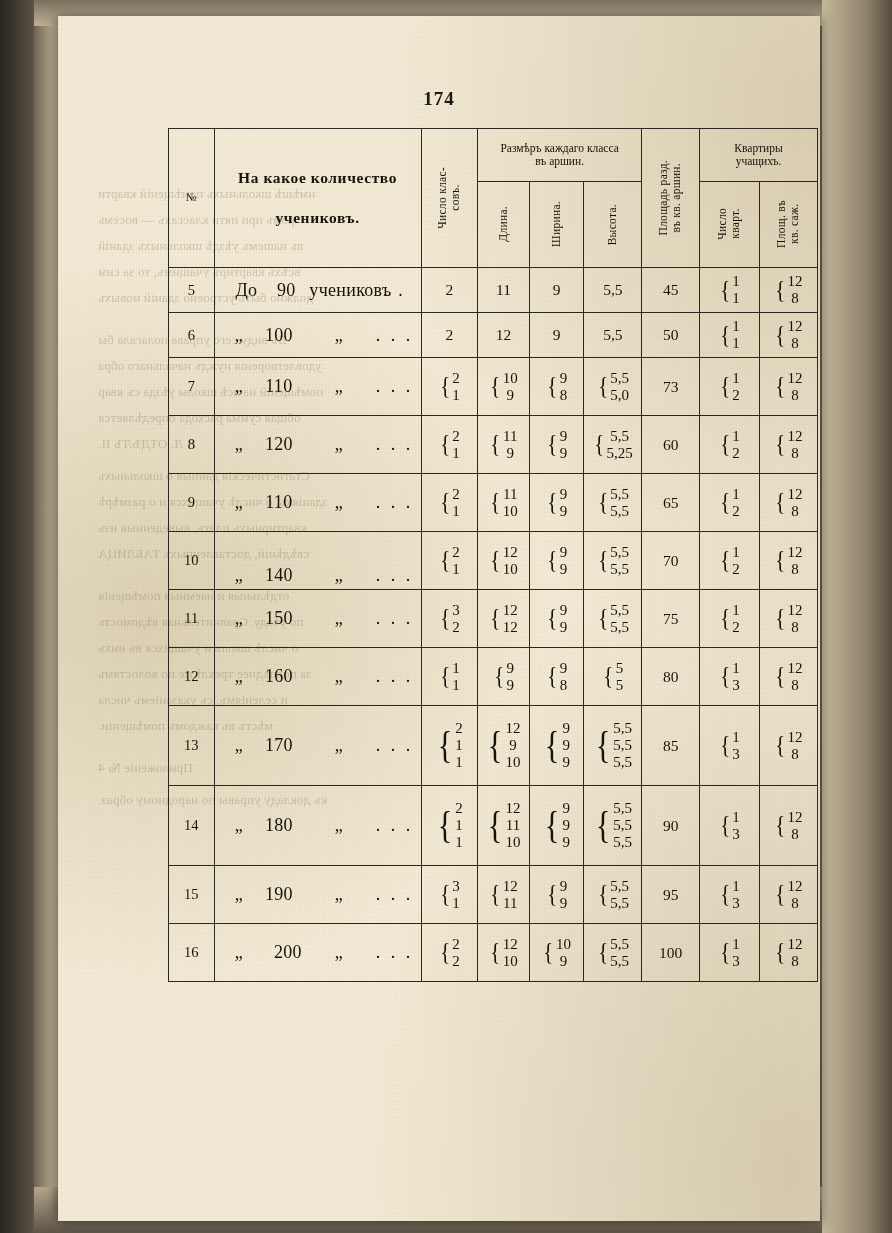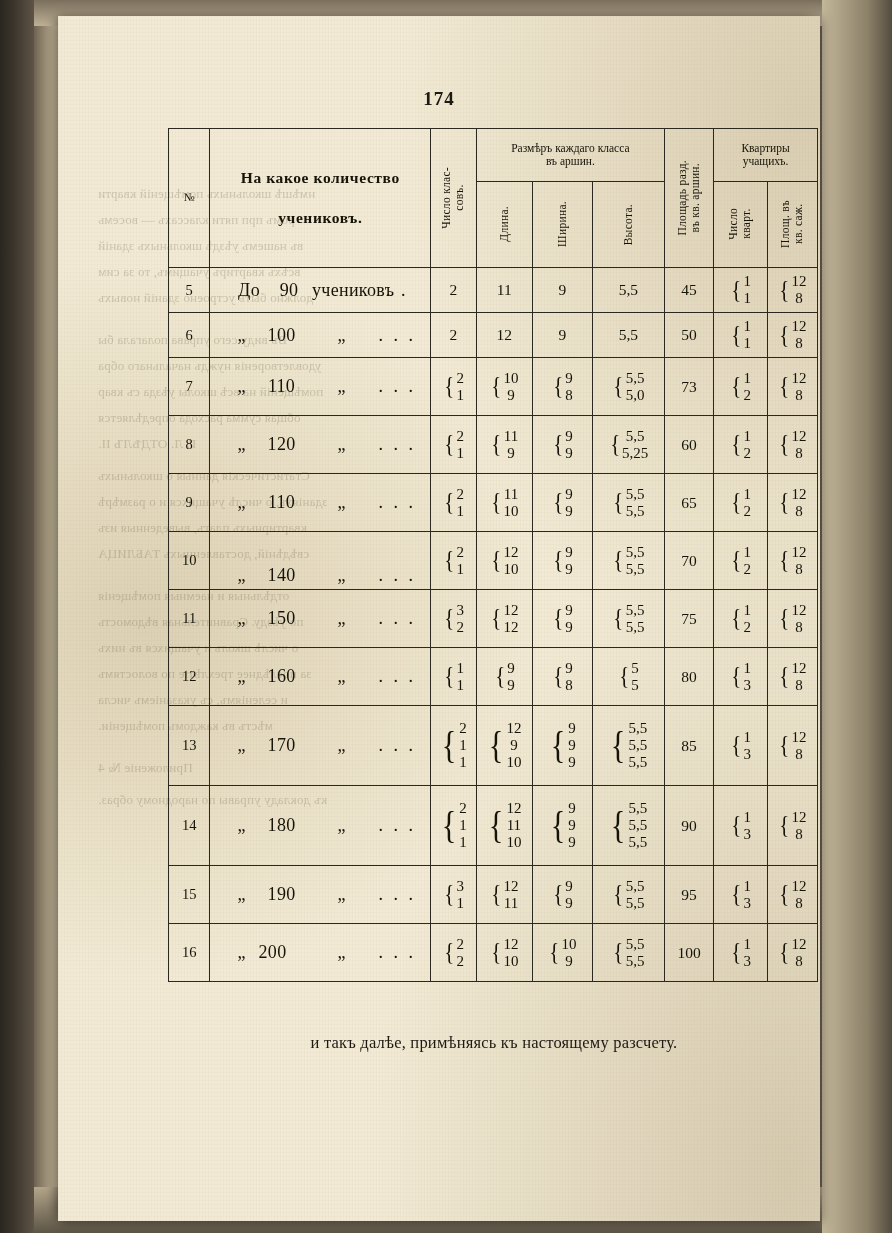--- a/index.html
+++ b/index.html
@@ -107,21 +107,21 @@
   table.sheet td, table.sheet th {
     border: 1px solid #2b2820;
     padding: 0;
     text-align: center;
     vertical-align: middle;
     font-weight: normal;
   }
   table.sheet thead th {
     font-size: 11.5px;
     line-height: 1.15;
-    padding: 3px 8px;
+    padding: 3px 14px;
   }
   .vert {
     writing-mode: vertical-rl;
     transform: rotate(180deg);
     white-space: nowrap;
     font-size: 11.5px;
     letter-spacing: 0.3px;
     margin: 0 auto;
   }
   th.vcell { height: 132px; }
@@ -902,21 +902,21 @@
                   <span class="brace">{</span>
                   <div class="stack">
                     <div>12</div>
                     <div>8</div>
                   </div>
                 </div>
               </td>
             </tr>
             <tr style="height: 58px;">
               <td class="numcol">16</td>
-              <td class="label"><span style="display:inline-block;width:34px;">„</span><span style="display:inline-block;width:46px;text-align:left;">200</span><span style="display:inline-block;width:74px;">„</span><span class="dots">. . .</span></td>
+              <td class="label"><span style="display:inline-block;width:34px;">„</span><span style="display:inline-block;width:46px;text-align:right;">200</span><span style="display:inline-block;width:74px;">„</span><span class="dots">. . .</span></td>
               <td>
                 <div class="braced">
                   <span class="brace">{</span>
                   <div class="stack">
                     <div>2</div>
                     <div>2</div>
                   </div>
                 </div>
               </td>
               <td>
@@ -962,17 +962,16 @@
                   <div class="stack">
                     <div>12</div>
                     <div>8</div>
                   </div>
                 </div>
               </td>
             </tr>
           </tbody>
       </table>
 
-      <div class="para p1">и такъ далѣе, примѣняясь къ настоящему разсчету.</div>
 
     </div>
   </div>
 </div>
 
 </body></html>

